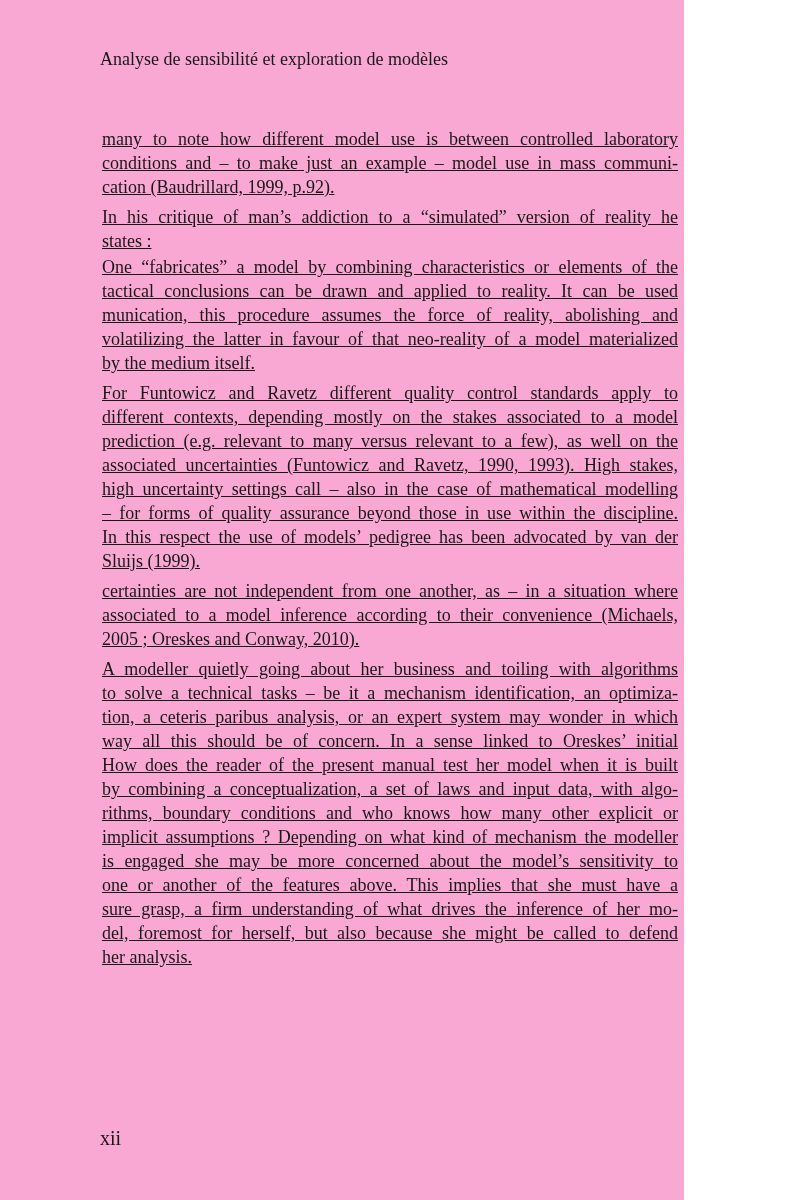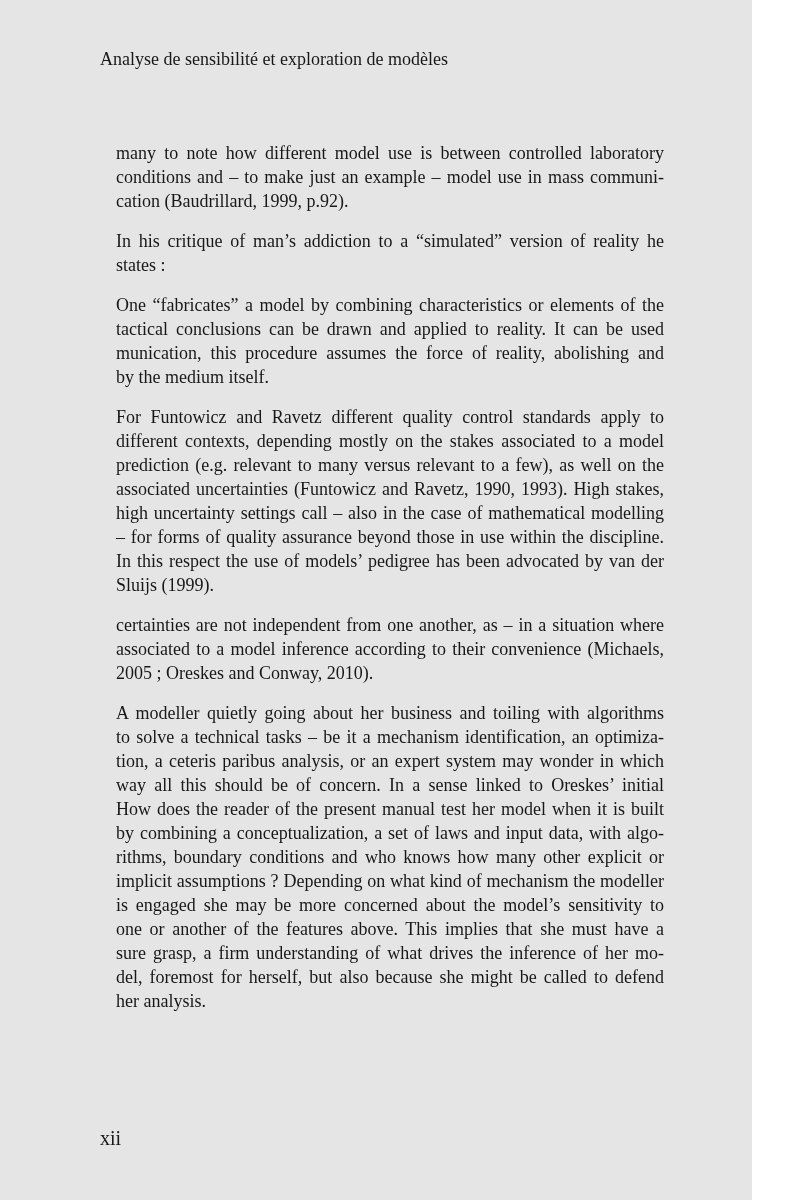--- a/index.html
+++ b/index.html
@@ -2,23 +2,23 @@
 <html><head>
 <meta charset="utf-8">
 <style>
   html, body {
     margin: 0;
     padding: 0;
     background: #ffffff;
   }
   .page {
     position: relative;
-    width: 752px;
+    width: 684px;
     height: 1200px;
-    background: #e5e5e5;
+    background: #f9a8d4;
     overflow: hidden;
     font-family: "Liberation Serif", "DejaVu Serif", serif;
     color: #181818;
   }
   .running-head {
     position: absolute;
     left: 100px;
     top: 47px;
     width: 600px;
     font-size: 18px;
@@ -26,21 +26,21 @@
     white-space: nowrap;
   }
   .text-block {
     position: absolute;
     left: 100px;
     top: 125px;
     width: 580px;
     font-size: 18px;
     line-height: 24px;
   }
-  .paragraph { margin: 16px; }
+  .paragraph { margin: 2px; text-decoration: underline; }
   .paragraph.gap { margin-top: 6px; }
   .line {
     text-align: justify;
     text-align-last: justify;
     white-space: normal;
   }
   .line.final {
     text-align-last: left;
   }
   .page-number {
@@ -64,20 +64,21 @@
         <div class="line final">cation (Baudrillard, 1999, p.92).</div>
       </div>
       <div class="paragraph gap">
         <div class="line">In his critique of man’s addiction to a “simulated” version of reality he</div>
         <div class="line final">states :</div>
       </div>
       <div class="paragraph">
         <div class="line">One “fabricates” a model by combining characteristics or elements of the</div>
         <div class="line">tactical conclusions can be drawn and applied to reality. It can be used</div>
         <div class="line">munication, this procedure assumes the force of reality, abolishing and</div>
+        <div class="line">volatilizing the latter in favour of that neo-reality of a model materialized</div>
         <div class="line final">by the medium itself.</div>
       </div>
       <div class="paragraph gap">
         <div class="line">For Funtowicz and Ravetz different quality control standards apply to</div>
         <div class="line">different contexts, depending mostly on the stakes associated to a model</div>
         <div class="line">prediction (e.g. relevant to many versus relevant to a few), as well on the</div>
         <div class="line">associated uncertainties (Funtowicz and Ravetz, 1990, 1993). High stakes,</div>
         <div class="line">high uncertainty settings call – also in the case of mathematical modelling</div>
         <div class="line">– for forms of quality assurance beyond those in use within the discipline.</div>
         <div class="line">In this respect the use of models’ pedigree has been advocated by van der</div>

